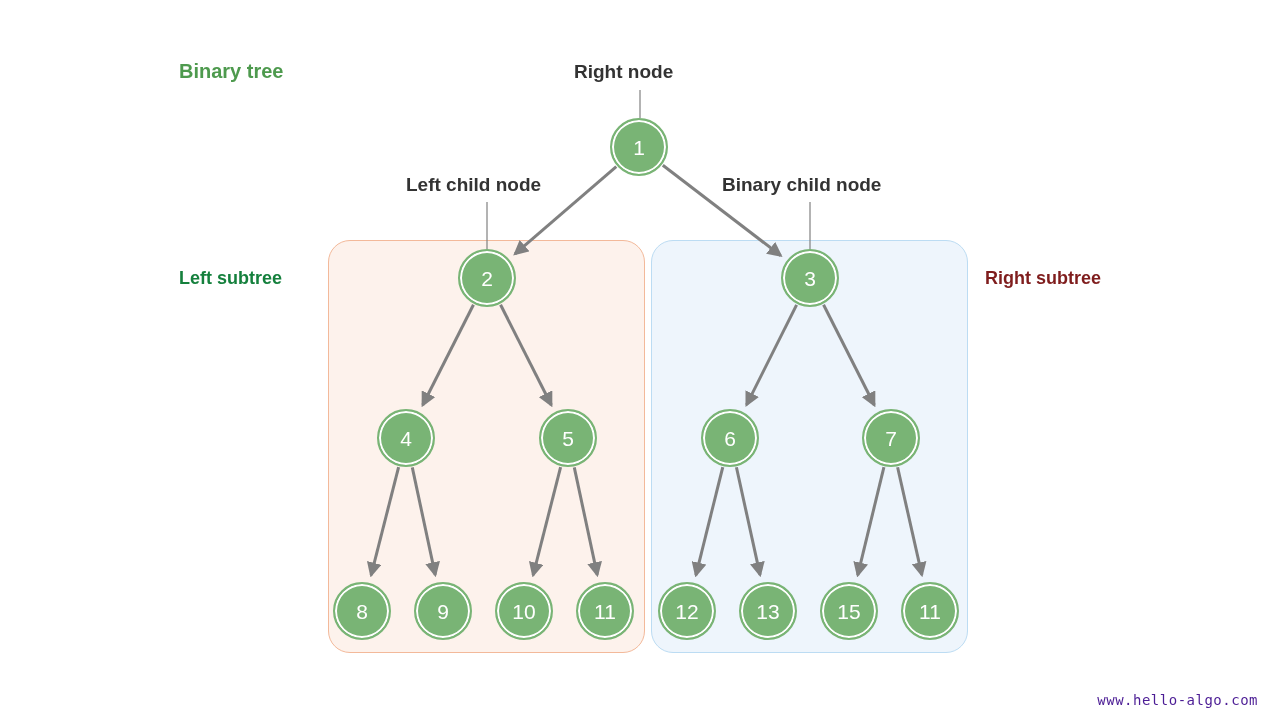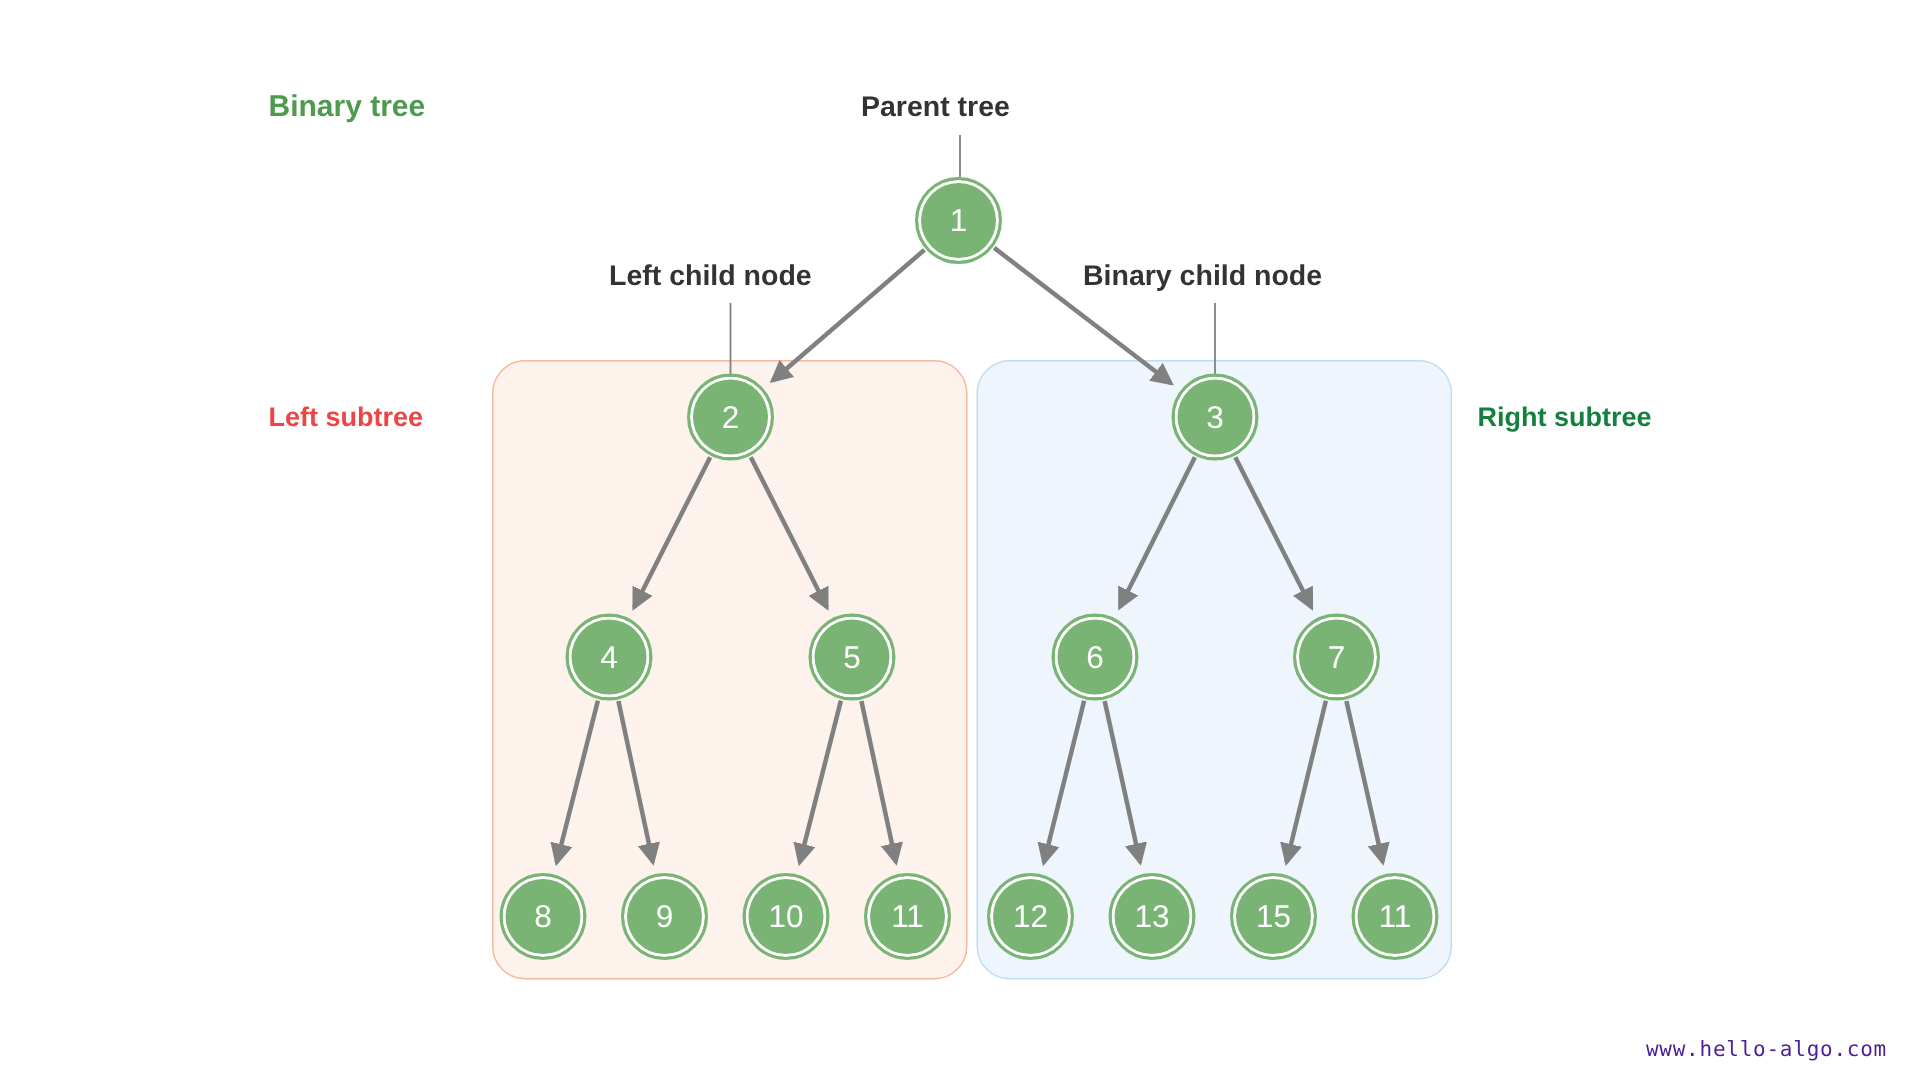--- a/index.html
+++ b/index.html
@@ -80,25 +80,25 @@
   .label.title {
     font-size: 20px;
     color: #4e9a4e;
   }
   .label.dark {
     font-size: 19px;
     color: #333333;
   }
   .label.left-sub {
     font-size: 18px;
-    color: #ef4444;
+    color: #15803d;
   }
   .label.right-sub {
     font-size: 18px;
-    color: #15803d;
+    color: #7f1d1d;
   }
 
   .watermark {
     position: absolute;
     right: 22px;
     bottom: 12px;
     font-family: "DejaVu Sans Mono", monospace;
     font-size: 14px;
     color: #4c1d95;
     letter-spacing: 0.5px;
@@ -153,20 +153,20 @@
       <div class="node" style="left: 414px; top: 582px;">9</div>
       <div class="node" style="left: 495px; top: 582px; text-align: center;">10</div>
       <div class="node" style="left: 576px; top: 582px;">11</div>
       <div class="node" style="left: 658px; top: 582px;">12</div>
       <div class="node" style="left: 739px; top: 582px;">13</div>
       <div class="node" style="left: 820px; top: 582px;">15</div>
       <div class="node" style="left: 901px; top: 582px;">11</div>
     </div>
 
   <div class="label title" style="left:179px; top:60px;">Binary tree</div>
-  <div class="label dark" style="left:574px; top:61px;">Parent tree</div>
+  <div class="label dark" style="left:574px; top:61px;">Right node</div>
   <div class="label dark" style="left:406px; top:174px;">Left child node</div>
   <div class="label dark" style="left:722px; top:174px;">Binary child node</div>
   <div class="label left-sub" style="left:179px; top:268px;">Left subtree</div>
   <div class="label right-sub" style="left:985px; top:268px;">Right subtree</div>
 
   <div class="watermark">www.hello-algo.com</div>
 </div>
 
 </body></html>

